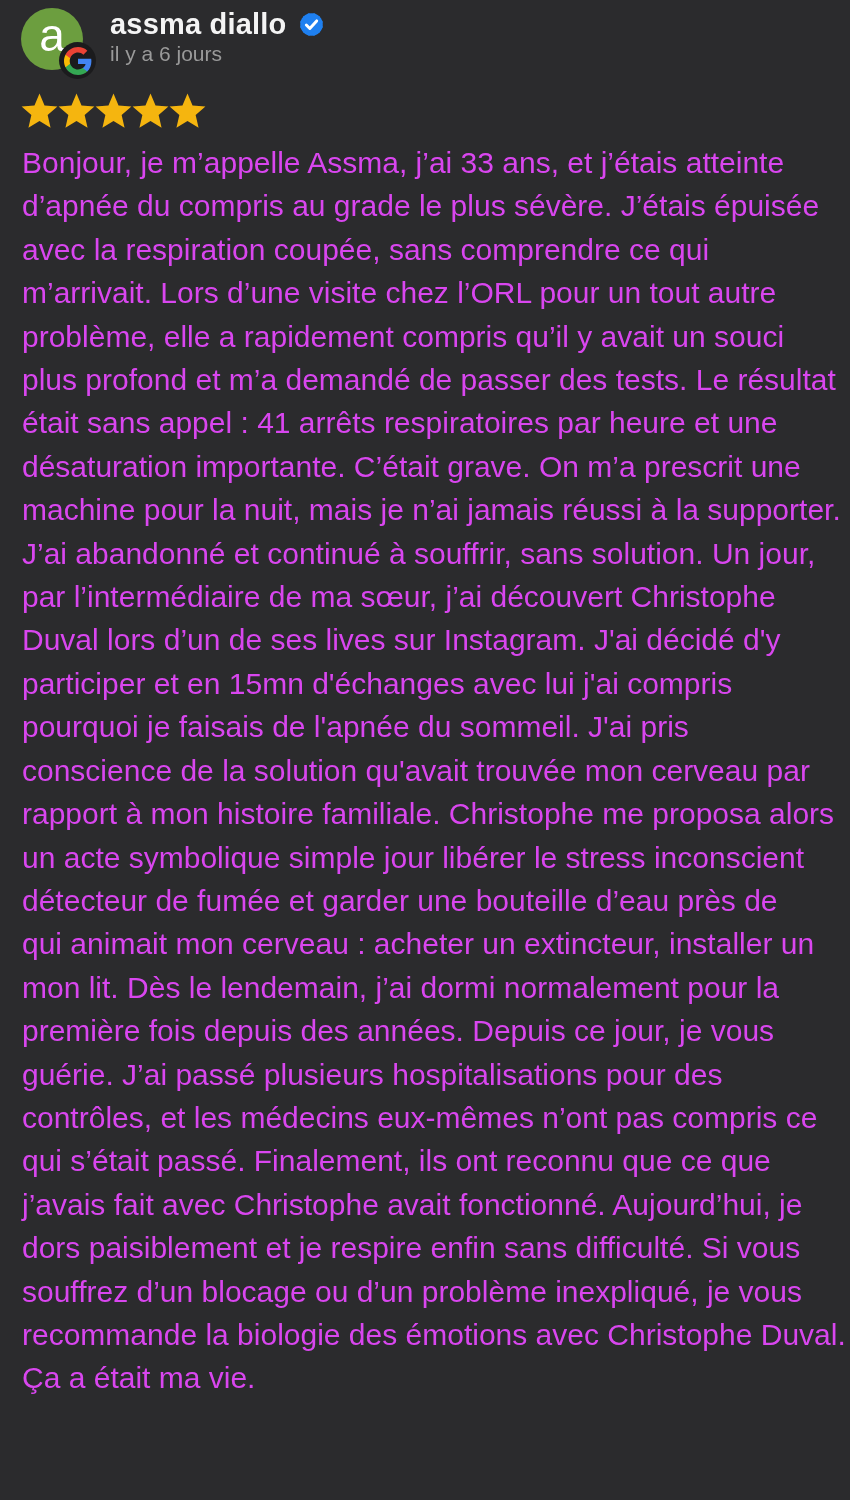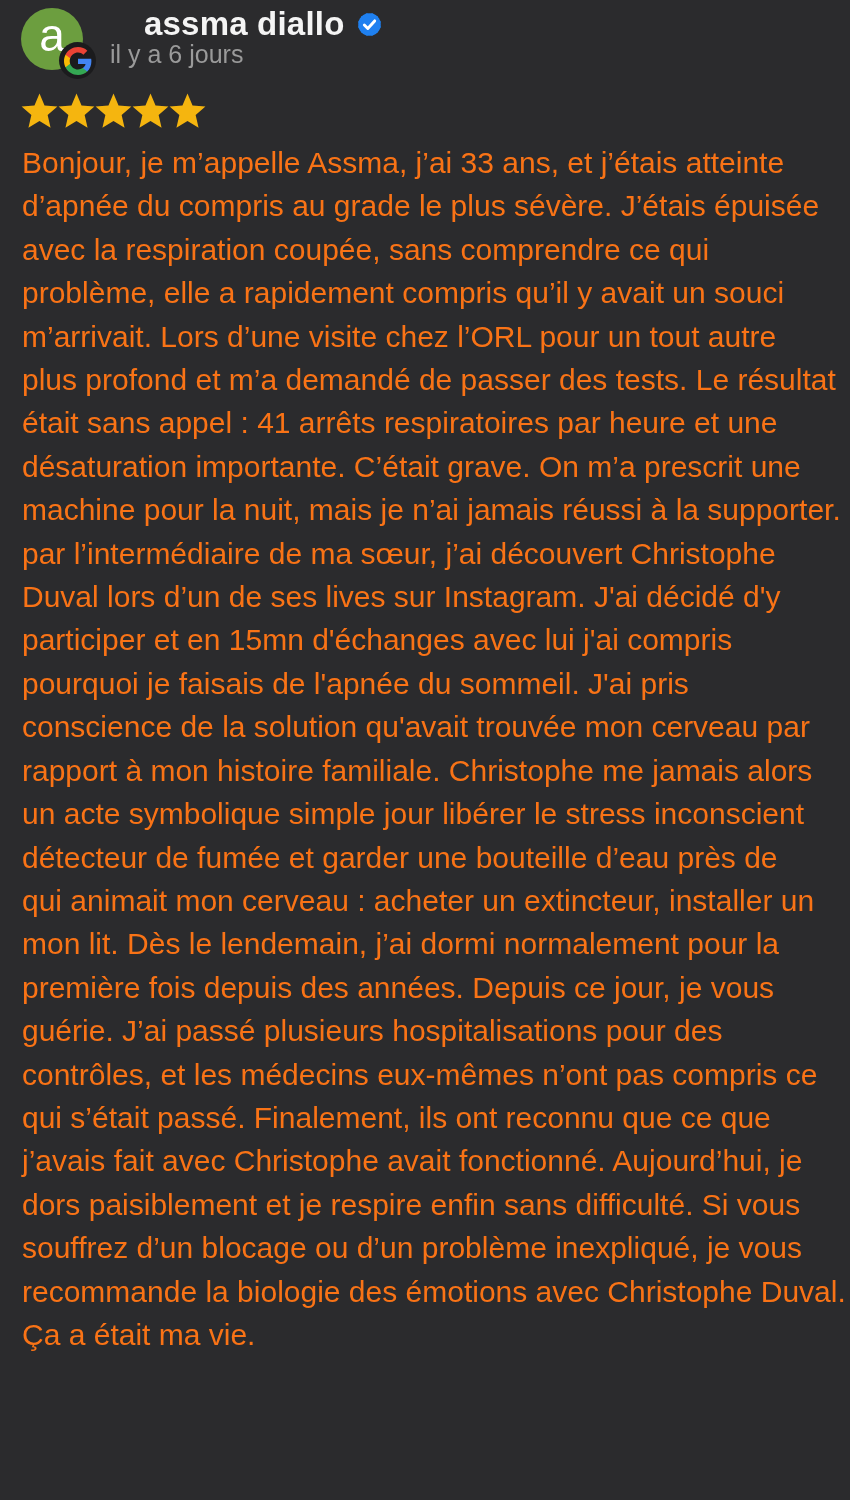--- a/index.html
+++ b/index.html
@@ -52,33 +52,32 @@
   .name-row {
     position: absolute;
     left: 110px;
     top: 6px;
     height: 36px;
     display: flex;
     align-items: center;
     gap: 11px;
   }
   .reviewer-name {
-    font-size: 33px;
+    font-size: 29px;
     font-weight: bold;
     color: #f4f4f4;
     letter-spacing: 0.2px;
     white-space: nowrap;
-    margin-left: 34px;
   }
   .verified-badge { width: 27px; height: 27px; flex: 0 0 auto; }
   .timestamp {
     position: absolute;
     left: 110px;
     top: 40px;
-    font-size: 25px;
+    font-size: 21px;
     line-height: 28px;
     color: #9a9a9a;
     white-space: nowrap;
   }
   
   .stars {
     position: absolute;
     left: 18px;
     top: 90px;
     display: flex;
@@ -90,21 +89,21 @@
     display: block;
   }
   
   .review-text {
     position: absolute;
     left: 22px;
     top: 141px;
     width: 828px;
     font-size: 30px;
     line-height: 43.4px;
-    color: #f97316;
+    color: #d946ef;
     letter-spacing: 0;
   }
   .review-text .line { white-space: nowrap; }
 </style>
 </head>
 <body style="background: rgb(43, 43, 45);">
 
 <div class="review-card">
 
   <div class="avatar" style="background: rgb(108, 158, 63);">
@@ -148,32 +147,33 @@
       </svg>
       <svg class="star" viewBox="0 0 24 24" aria-hidden="true">
         <path d="M12 17.27L18.18 21l-1.64-7.03L22 9.24l-7.19-.61L12 2 9.19 8.63 2 9.24l5.46 4.73L5.82 21z" fill="#F5B50F"></path>
       </svg>
     </div>
 
   <div class="review-text">
       <div class="line">Bonjour, je m’appelle Assma, j’ai 33 ans, et j’étais atteinte</div>
       <div class="line">d’apnée du compris au grade le plus sévère. J’étais épuisée</div>
       <div class="line">avec la respiration coupée, sans comprendre ce qui</div>
+      <div class="line">m’arrivait. Lors d’une visite chez l’ORL pour un tout autre</div>
       <div class="line">problème, elle a rapidement compris qu’il y avait un souci</div>
-      <div class="line">m’arrivait. Lors d’une visite chez l’ORL pour un tout autre</div>
       <div class="line">plus profond et m’a demandé de passer des tests. Le résultat</div>
       <div class="line">était sans appel : 41 arrêts respiratoires par heure et une</div>
       <div class="line">désaturation importante. C’était grave. On m’a prescrit une</div>
       <div class="line">machine pour la nuit, mais je n’ai jamais réussi à la supporter.</div>
+      <div class="line">J’ai abandonné et continué à souffrir, sans solution. Un jour,</div>
       <div class="line">par l’intermédiaire de ma sœur, j’ai découvert Christophe</div>
       <div class="line">Duval lors d’un de ses lives sur Instagram. J'ai décidé d'y</div>
       <div class="line">participer et en 15mn d'échanges avec lui j'ai compris</div>
       <div class="line">pourquoi je faisais de l'apnée du sommeil. J'ai pris</div>
       <div class="line">conscience de la solution qu'avait trouvée mon cerveau par</div>
-      <div class="line">rapport à mon histoire familiale. Christophe me jamais alors</div>
+      <div class="line">rapport à mon histoire familiale. Christophe me proposa alors</div>
       <div class="line">un acte symbolique simple jour libérer le stress inconscient</div>
       <div class="line">détecteur de fumée et garder une bouteille d’eau près de</div>
       <div class="line">qui animait mon cerveau : acheter un extincteur, installer un</div>
       <div class="line">mon lit. Dès le lendemain, j’ai dormi normalement pour la</div>
       <div class="line">première fois depuis des années. Depuis ce jour, je vous</div>
       <div class="line">guérie. J’ai passé plusieurs hospitalisations pour des</div>
       <div class="line">contrôles, et les médecins eux-mêmes n’ont pas compris ce</div>
       <div class="line">qui s’était passé. Finalement, ils ont reconnu que ce que</div>
       <div class="line">j’avais fait avec Christophe avait fonctionné. Aujourd’hui, je</div>
       <div class="line">dors paisiblement et je respire enfin sans difficulté. Si vous</div>

